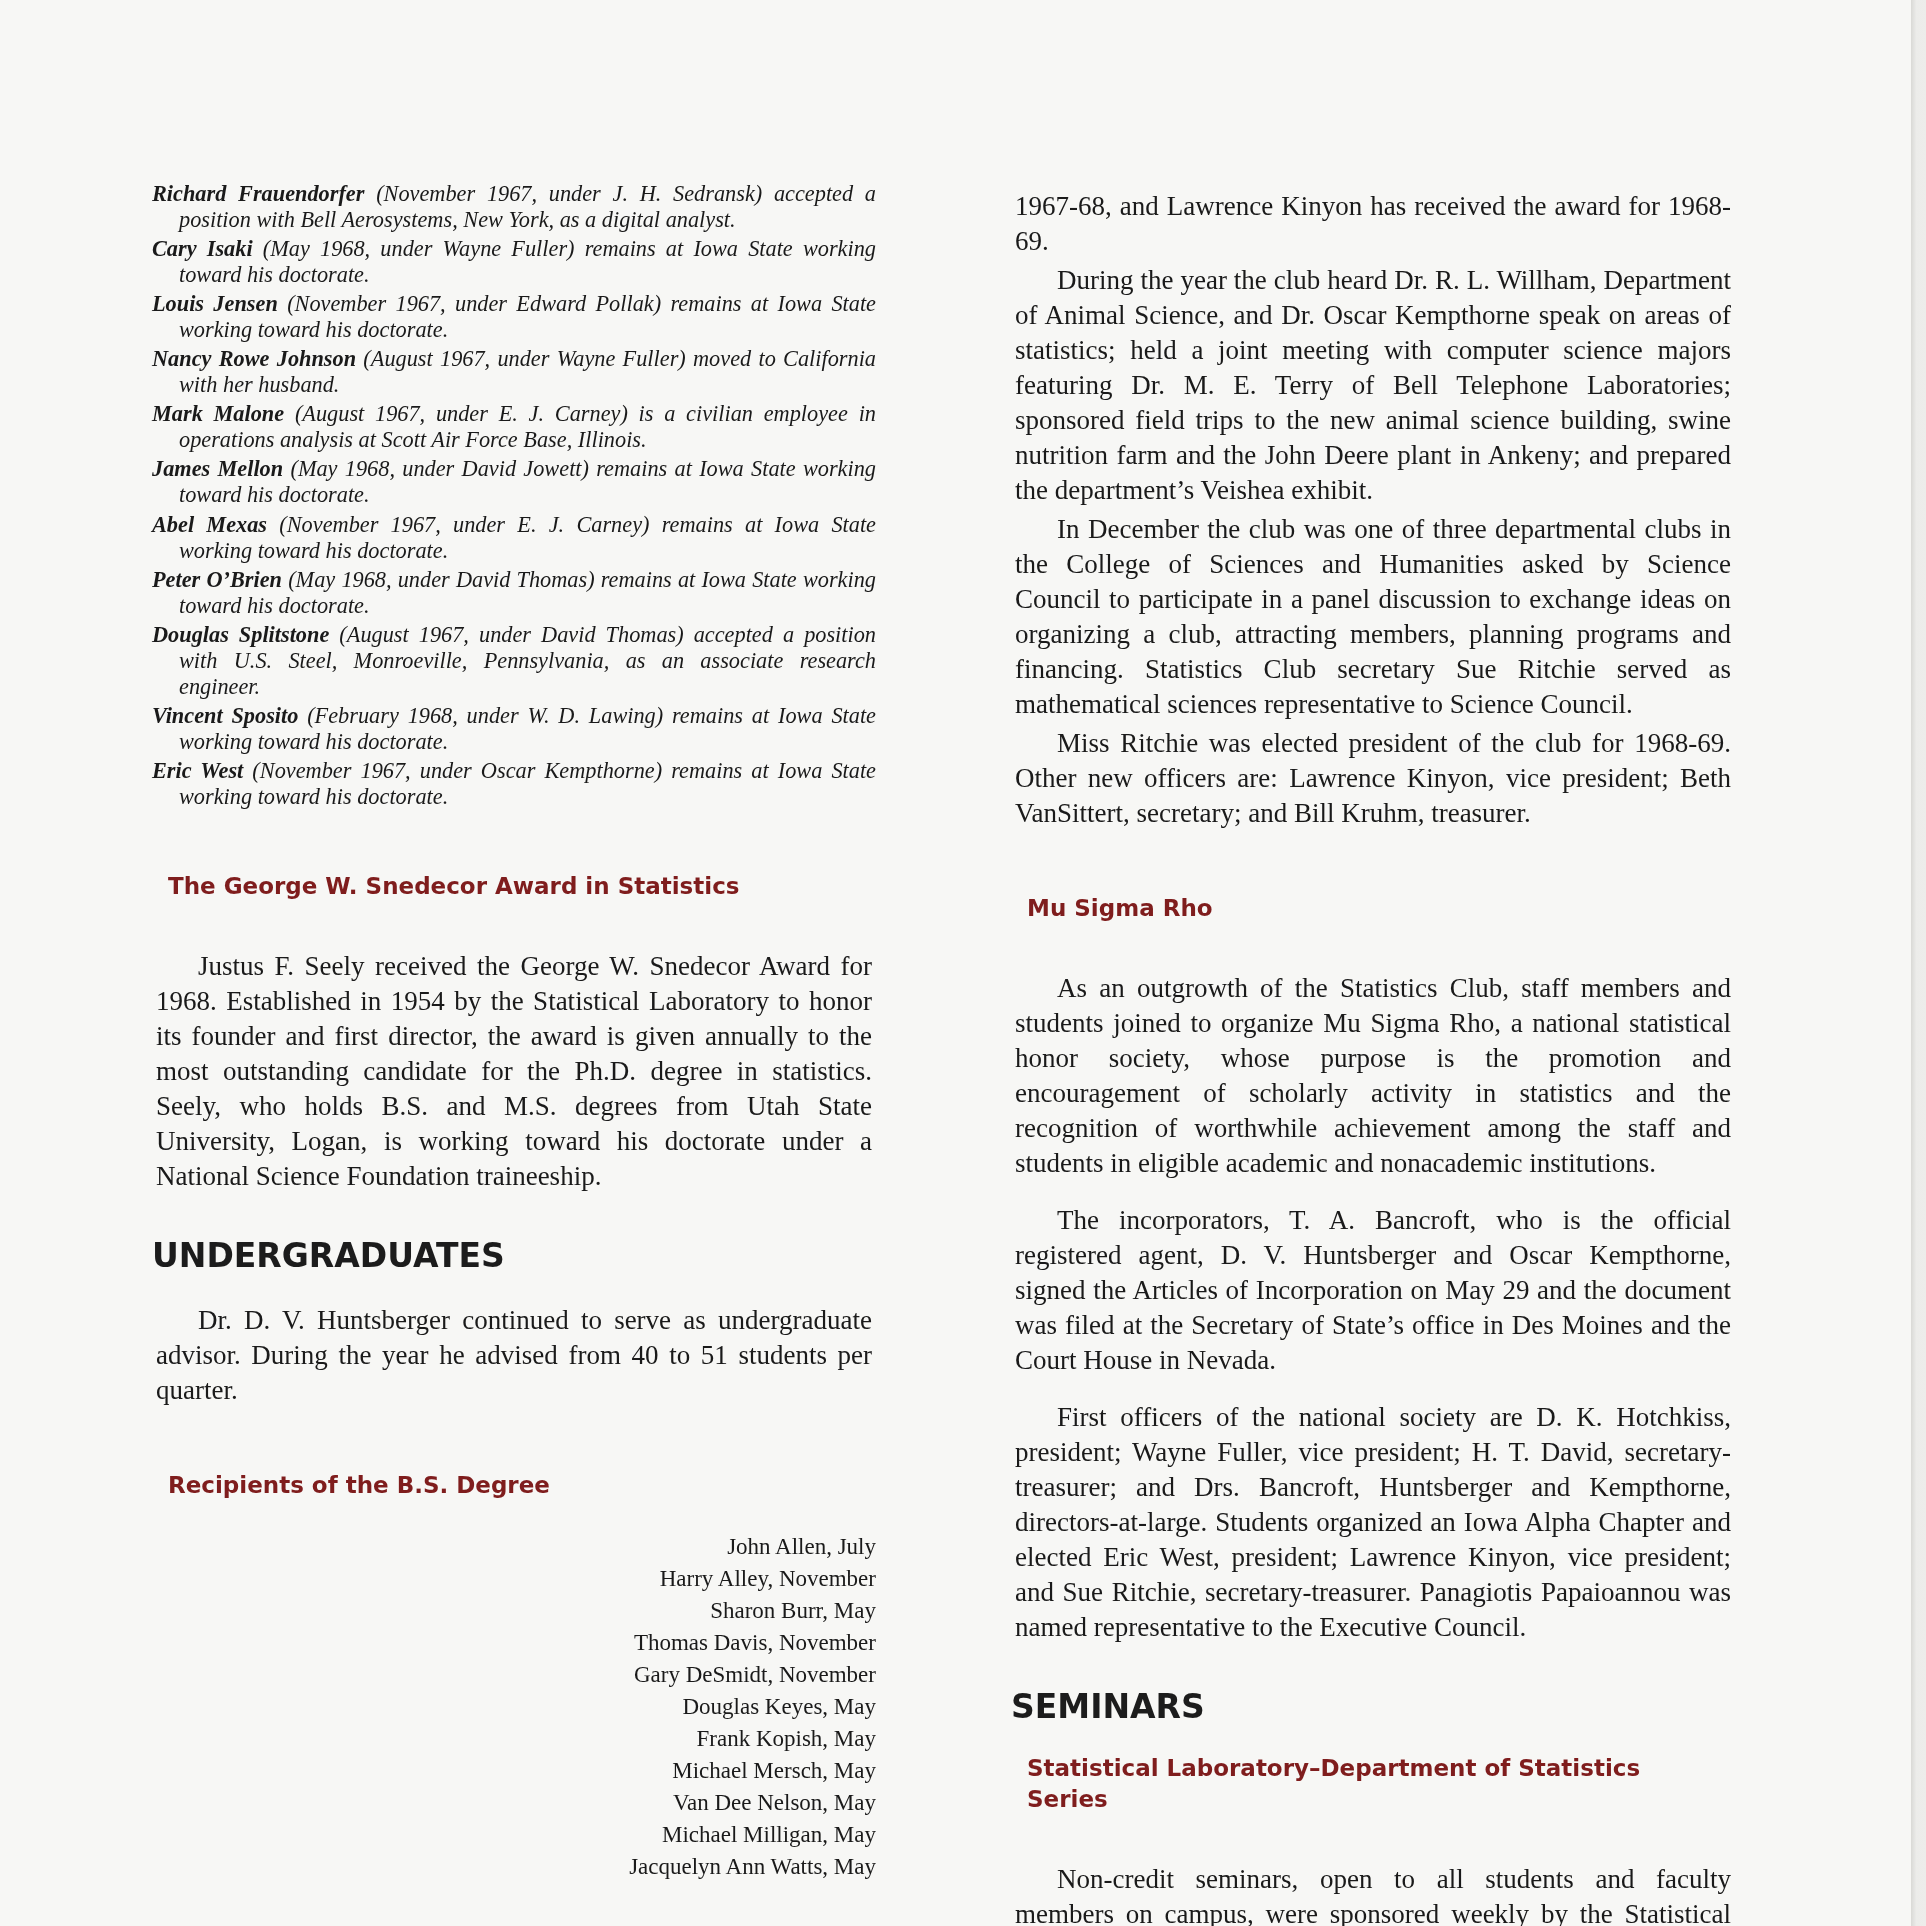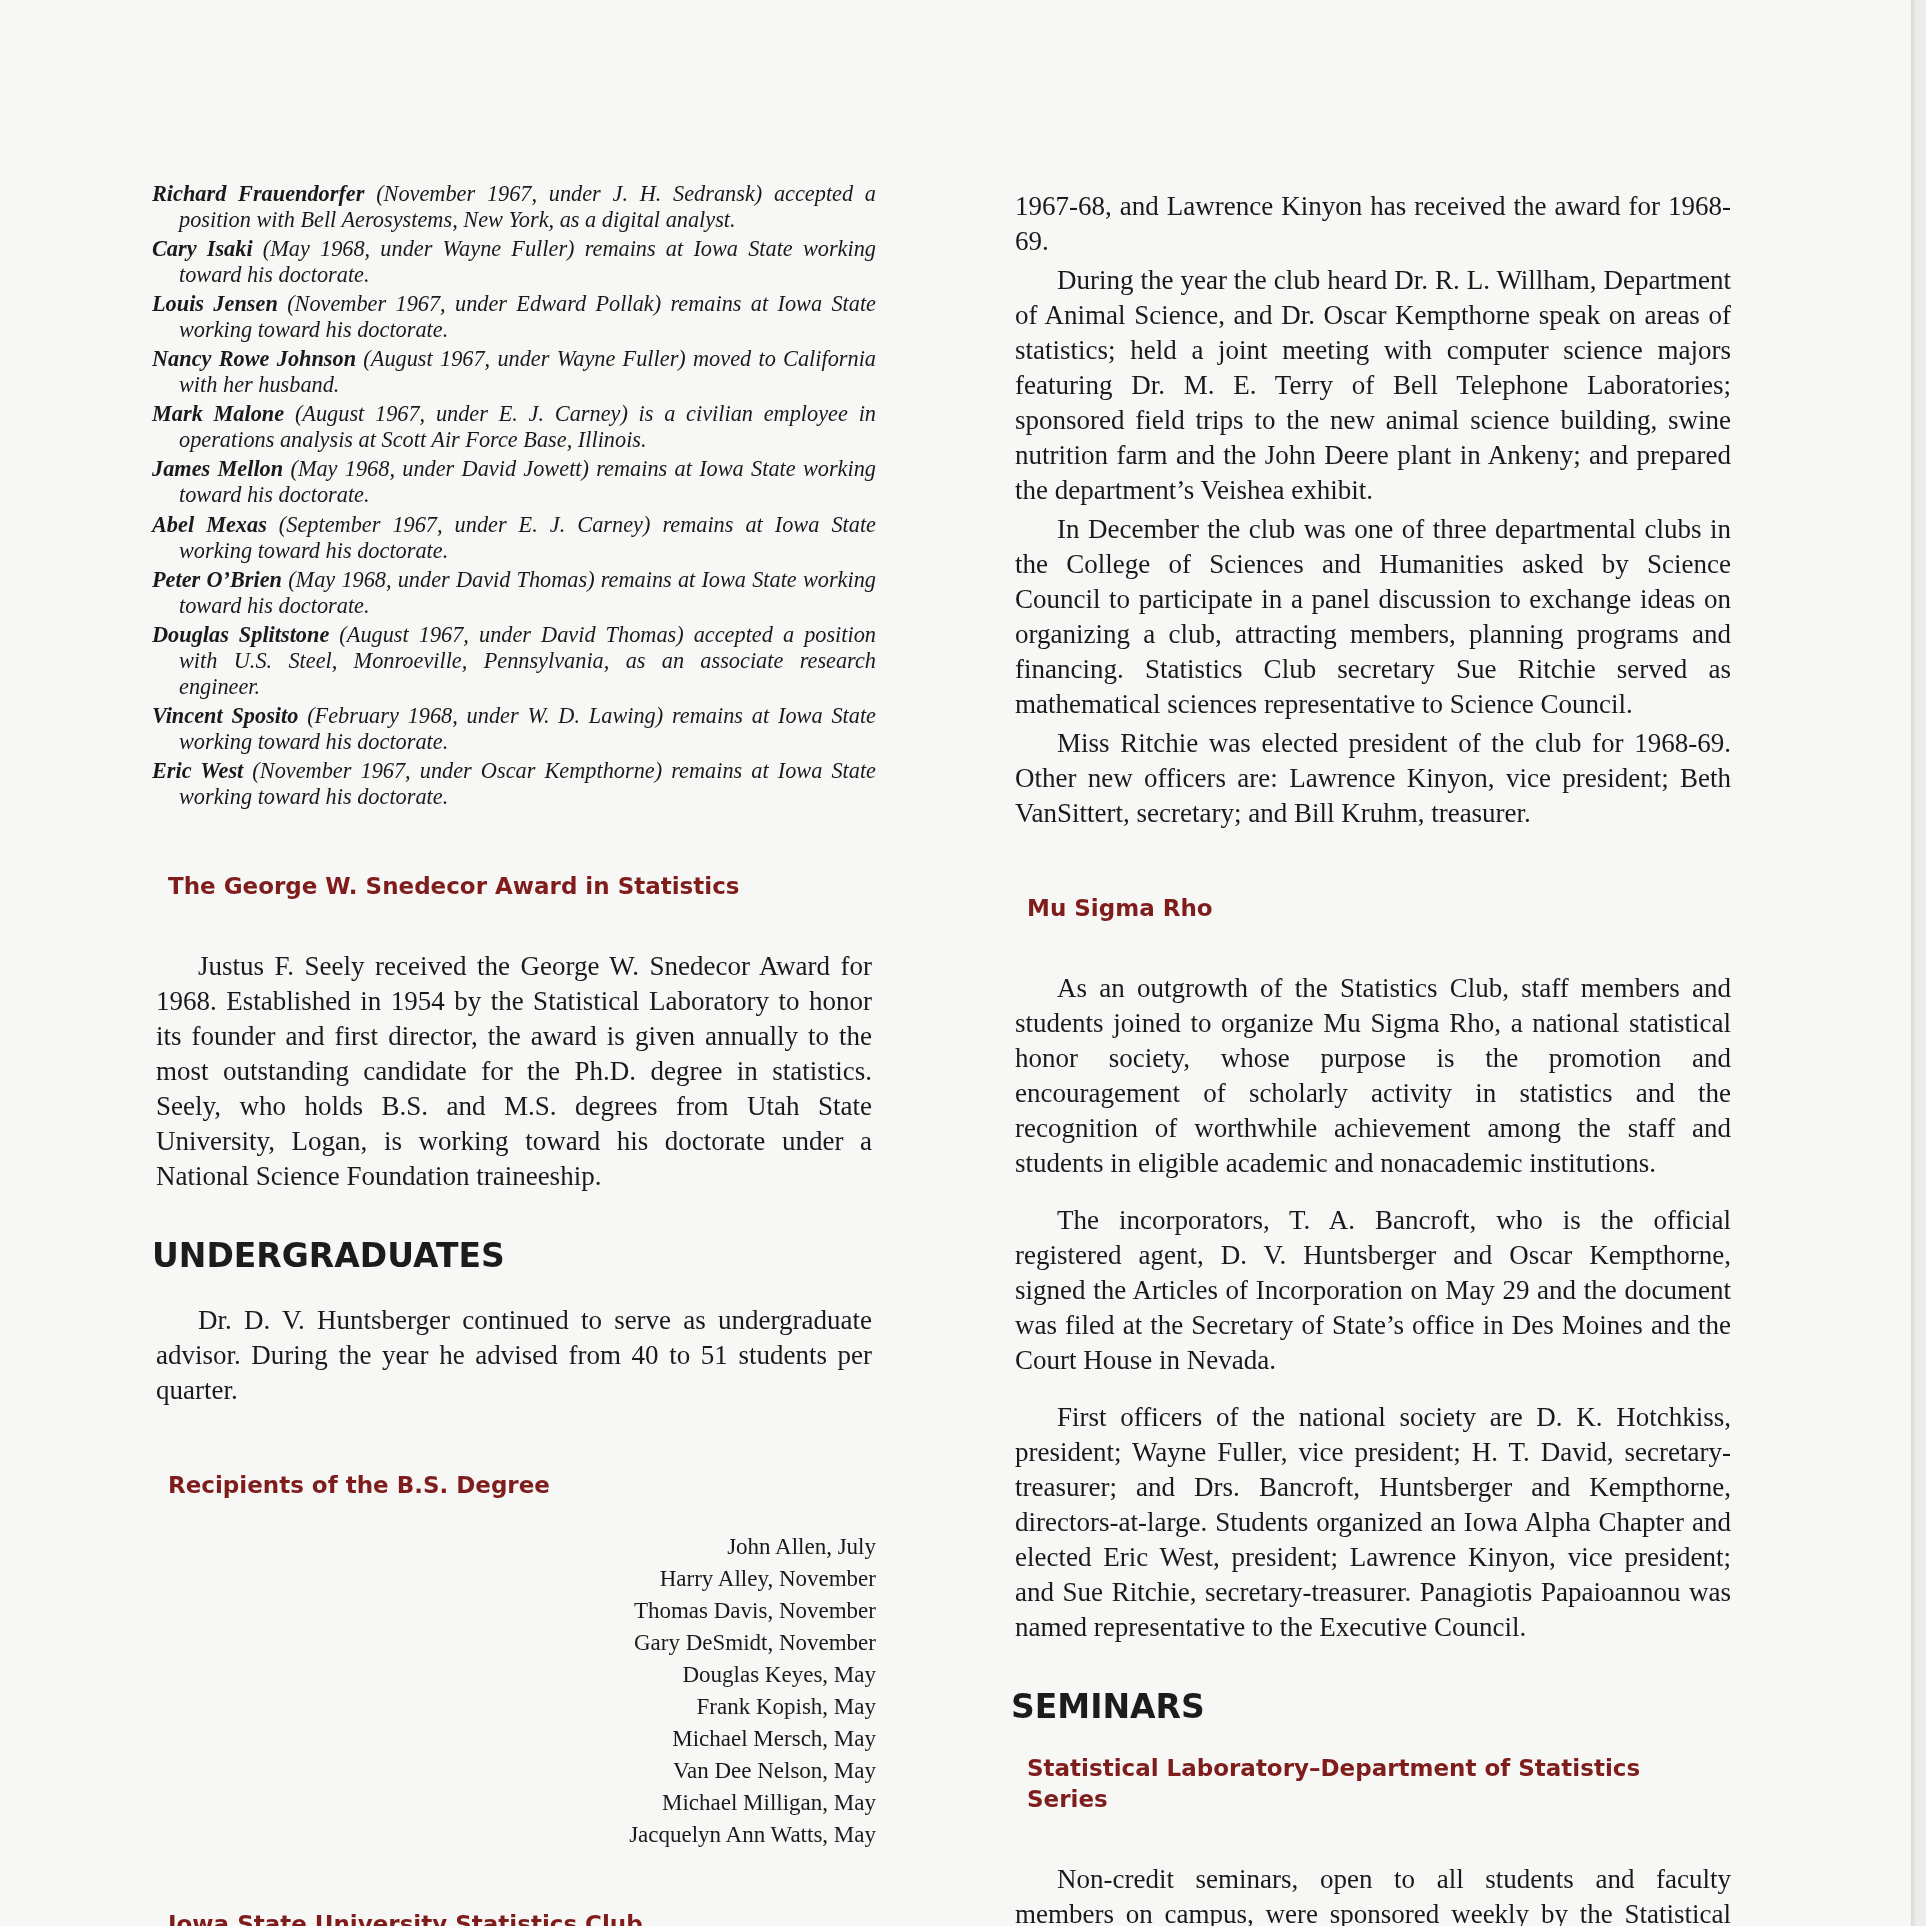--- a/index.html
+++ b/index.html
@@ -53,21 +53,21 @@
 <div class="page-edge"></div>
 
 <div class="col col-left">
   <div>
     <p class="entry"><span class="nm">Richard Frauendorfer</span><span> (November 1967, under J. H. Sedransk) accepted a position with Bell Aerosystems, New York, as a digital analyst.</span></p>
     <p class="entry"><span class="nm">Cary Isaki</span><span> (May 1968, under Wayne Fuller) remains at Iowa State working toward his doctorate.</span></p>
     <p class="entry"><span class="nm">Louis Jensen</span><span> (November 1967, under Edward Pollak) remains at Iowa State working toward his doctorate.</span></p>
     <p class="entry"><span class="nm">Nancy Rowe Johnson</span><span> (August 1967, under Wayne Fuller) moved to California with her husband.</span></p>
     <p class="entry"><span class="nm">Mark Malone</span><span> (August 1967, under E. J. Carney) is a civilian employee in operations analysis at Scott Air Force Base, Illinois.</span></p>
     <p class="entry"><span class="nm">James Mellon</span><span> (May 1968, under David Jowett) remains at Iowa State working toward his doctorate.</span></p>
-    <p class="entry"><span class="nm">Abel Mexas</span><span> (September 1967, under E. J. Carney) remains at Iowa State working toward his doctorate.</span></p>
+    <p class="entry"><span class="nm">Abel Mexas</span><span> (November 1967, under E. J. Carney) remains at Iowa State working toward his doctorate.</span></p>
     <p class="entry"><span class="nm">Peter O’Brien</span><span> (May 1968, under David Thomas) remains at Iowa State working toward his doctorate.</span></p>
     <p class="entry"><span class="nm">Douglas Splitstone</span><span> (August 1967, under David Thomas) accepted a position with U.S. Steel, Monroeville, Pennsylvania, as an associate research engineer.</span></p>
     <p class="entry"><span class="nm">Vincent Sposito</span><span> (February 1968, under W. D. Lawing) remains at Iowa State working toward his doctorate.</span></p>
     <p class="entry"><span class="nm">Eric West</span><span> (November 1967, under Oscar Kempthorne) remains at Iowa State working toward his doctorate.</span></p>
   </div>
 
   <div class="gap-a"></div>
   <h3 class="h2">The George W. Snedecor Award in Statistics</h3>
   <div class="gap-b"></div>
   <p class="para">Justus F. Seely received the George W. Snedecor Award for 1968. Established in 1954 by the Statistical Laboratory to honor its founder and first director, the award is given annually to the most outstanding candidate for the Ph.D. degree in statistics. Seely, who holds B.S. and M.S. degrees from Utah State University, Logan, is working toward his doctorate under a National Science Foundation traineeship.</p>
@@ -76,20 +76,21 @@
   <h2 class="h1">UNDERGRADUATES</h2>
   <div class="gap-b"></div>
   <p class="para">Dr. D. V. Huntsberger continued to serve as undergraduate advisor. During the year he advised from 40 to 51 students per quarter.</p>
 
   <div class="gap-a"></div>
   <h3 class="h2">Recipients of the B.S. Degree</h3>
   <div class="gap-c"></div>
   <ul class="deg-list">
     <li>John Allen, July</li>
     <li>Harry Alley, November</li>
+    <li>Sharon Burr, May</li>
     <li>Thomas Davis, November</li>
     <li>Gary DeSmidt, November</li>
     <li>Douglas Keyes, May</li>
     <li>Frank Kopish, May</li>
     <li>Michael Mersch, May</li>
     <li>Van Dee Nelson, May</li>
     <li>Michael Milligan, May</li>
     <li>Jacquelyn Ann Watts, May</li>
   </ul>
 

